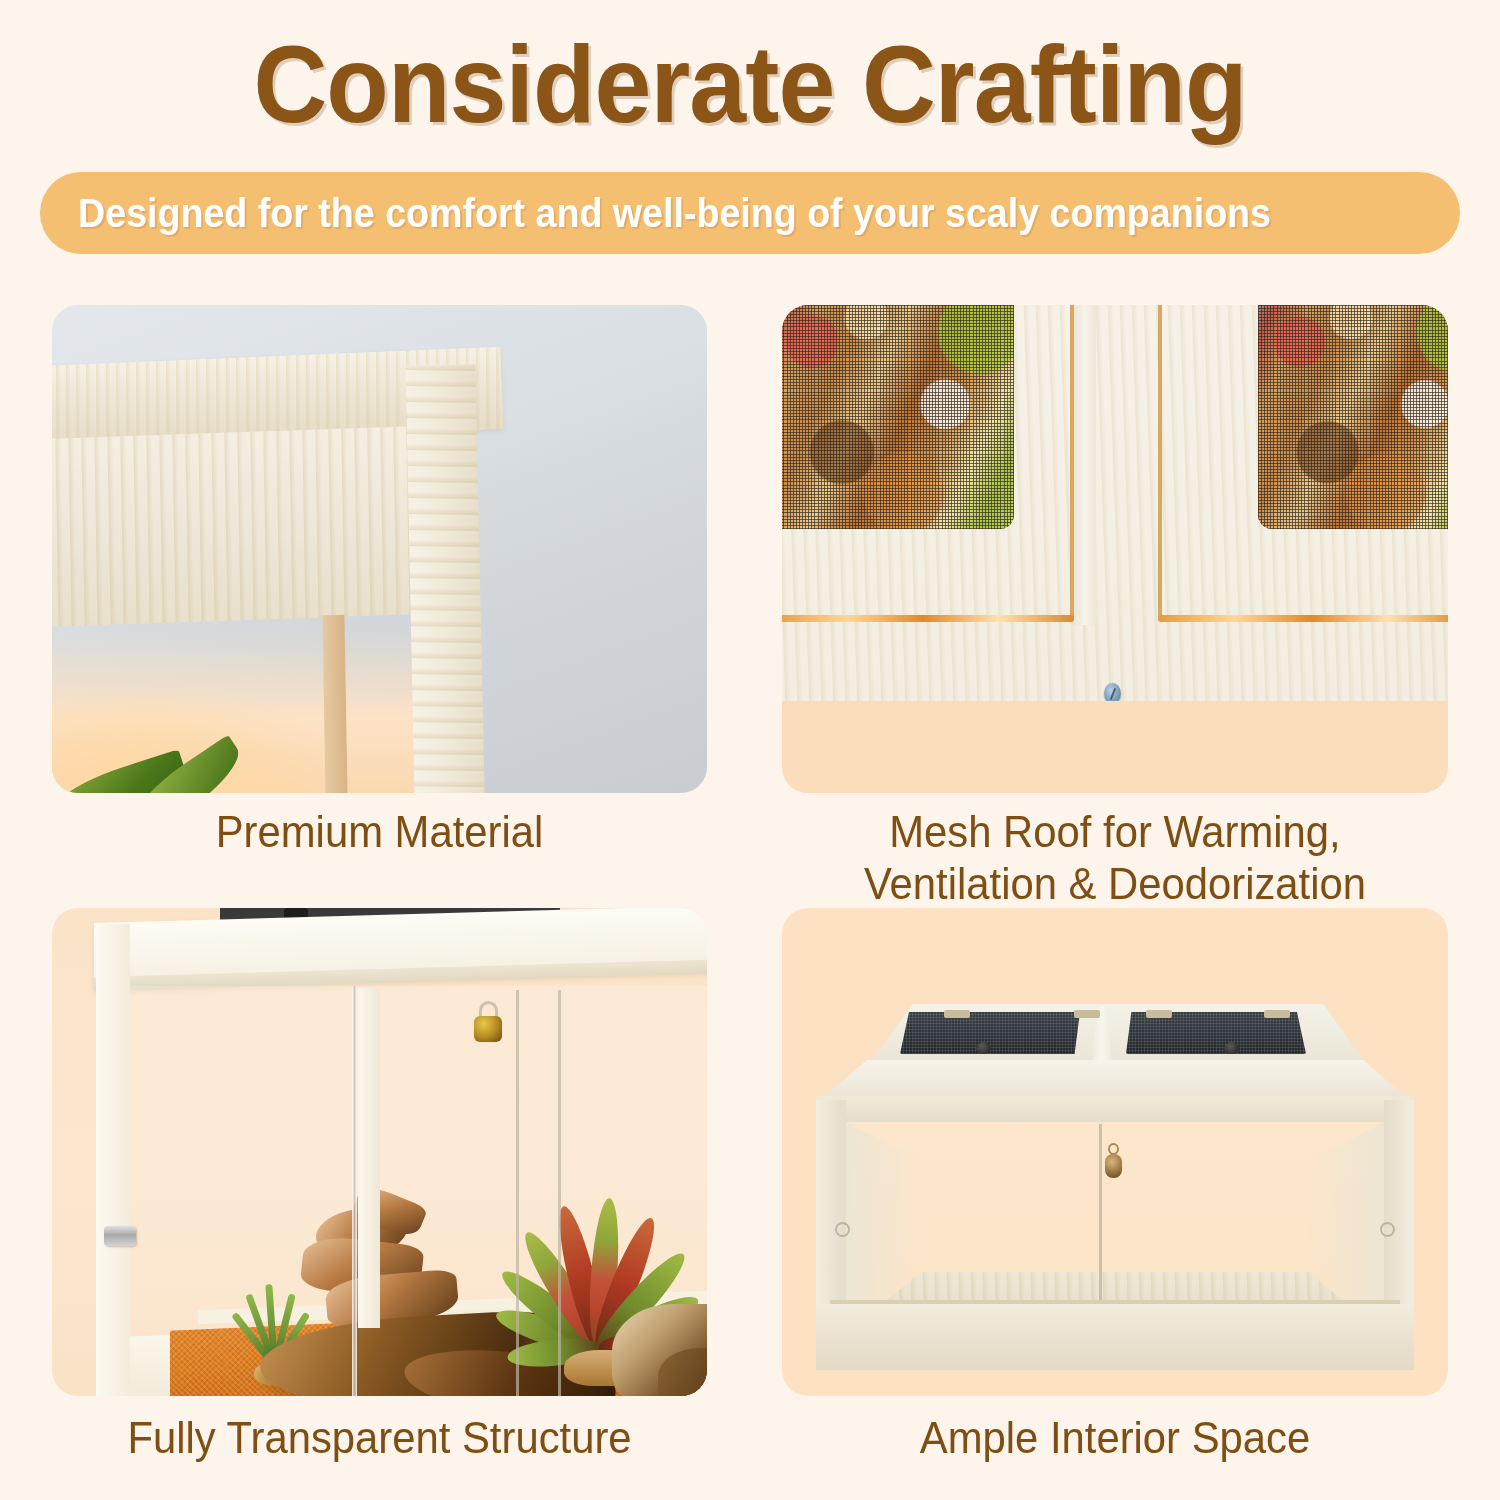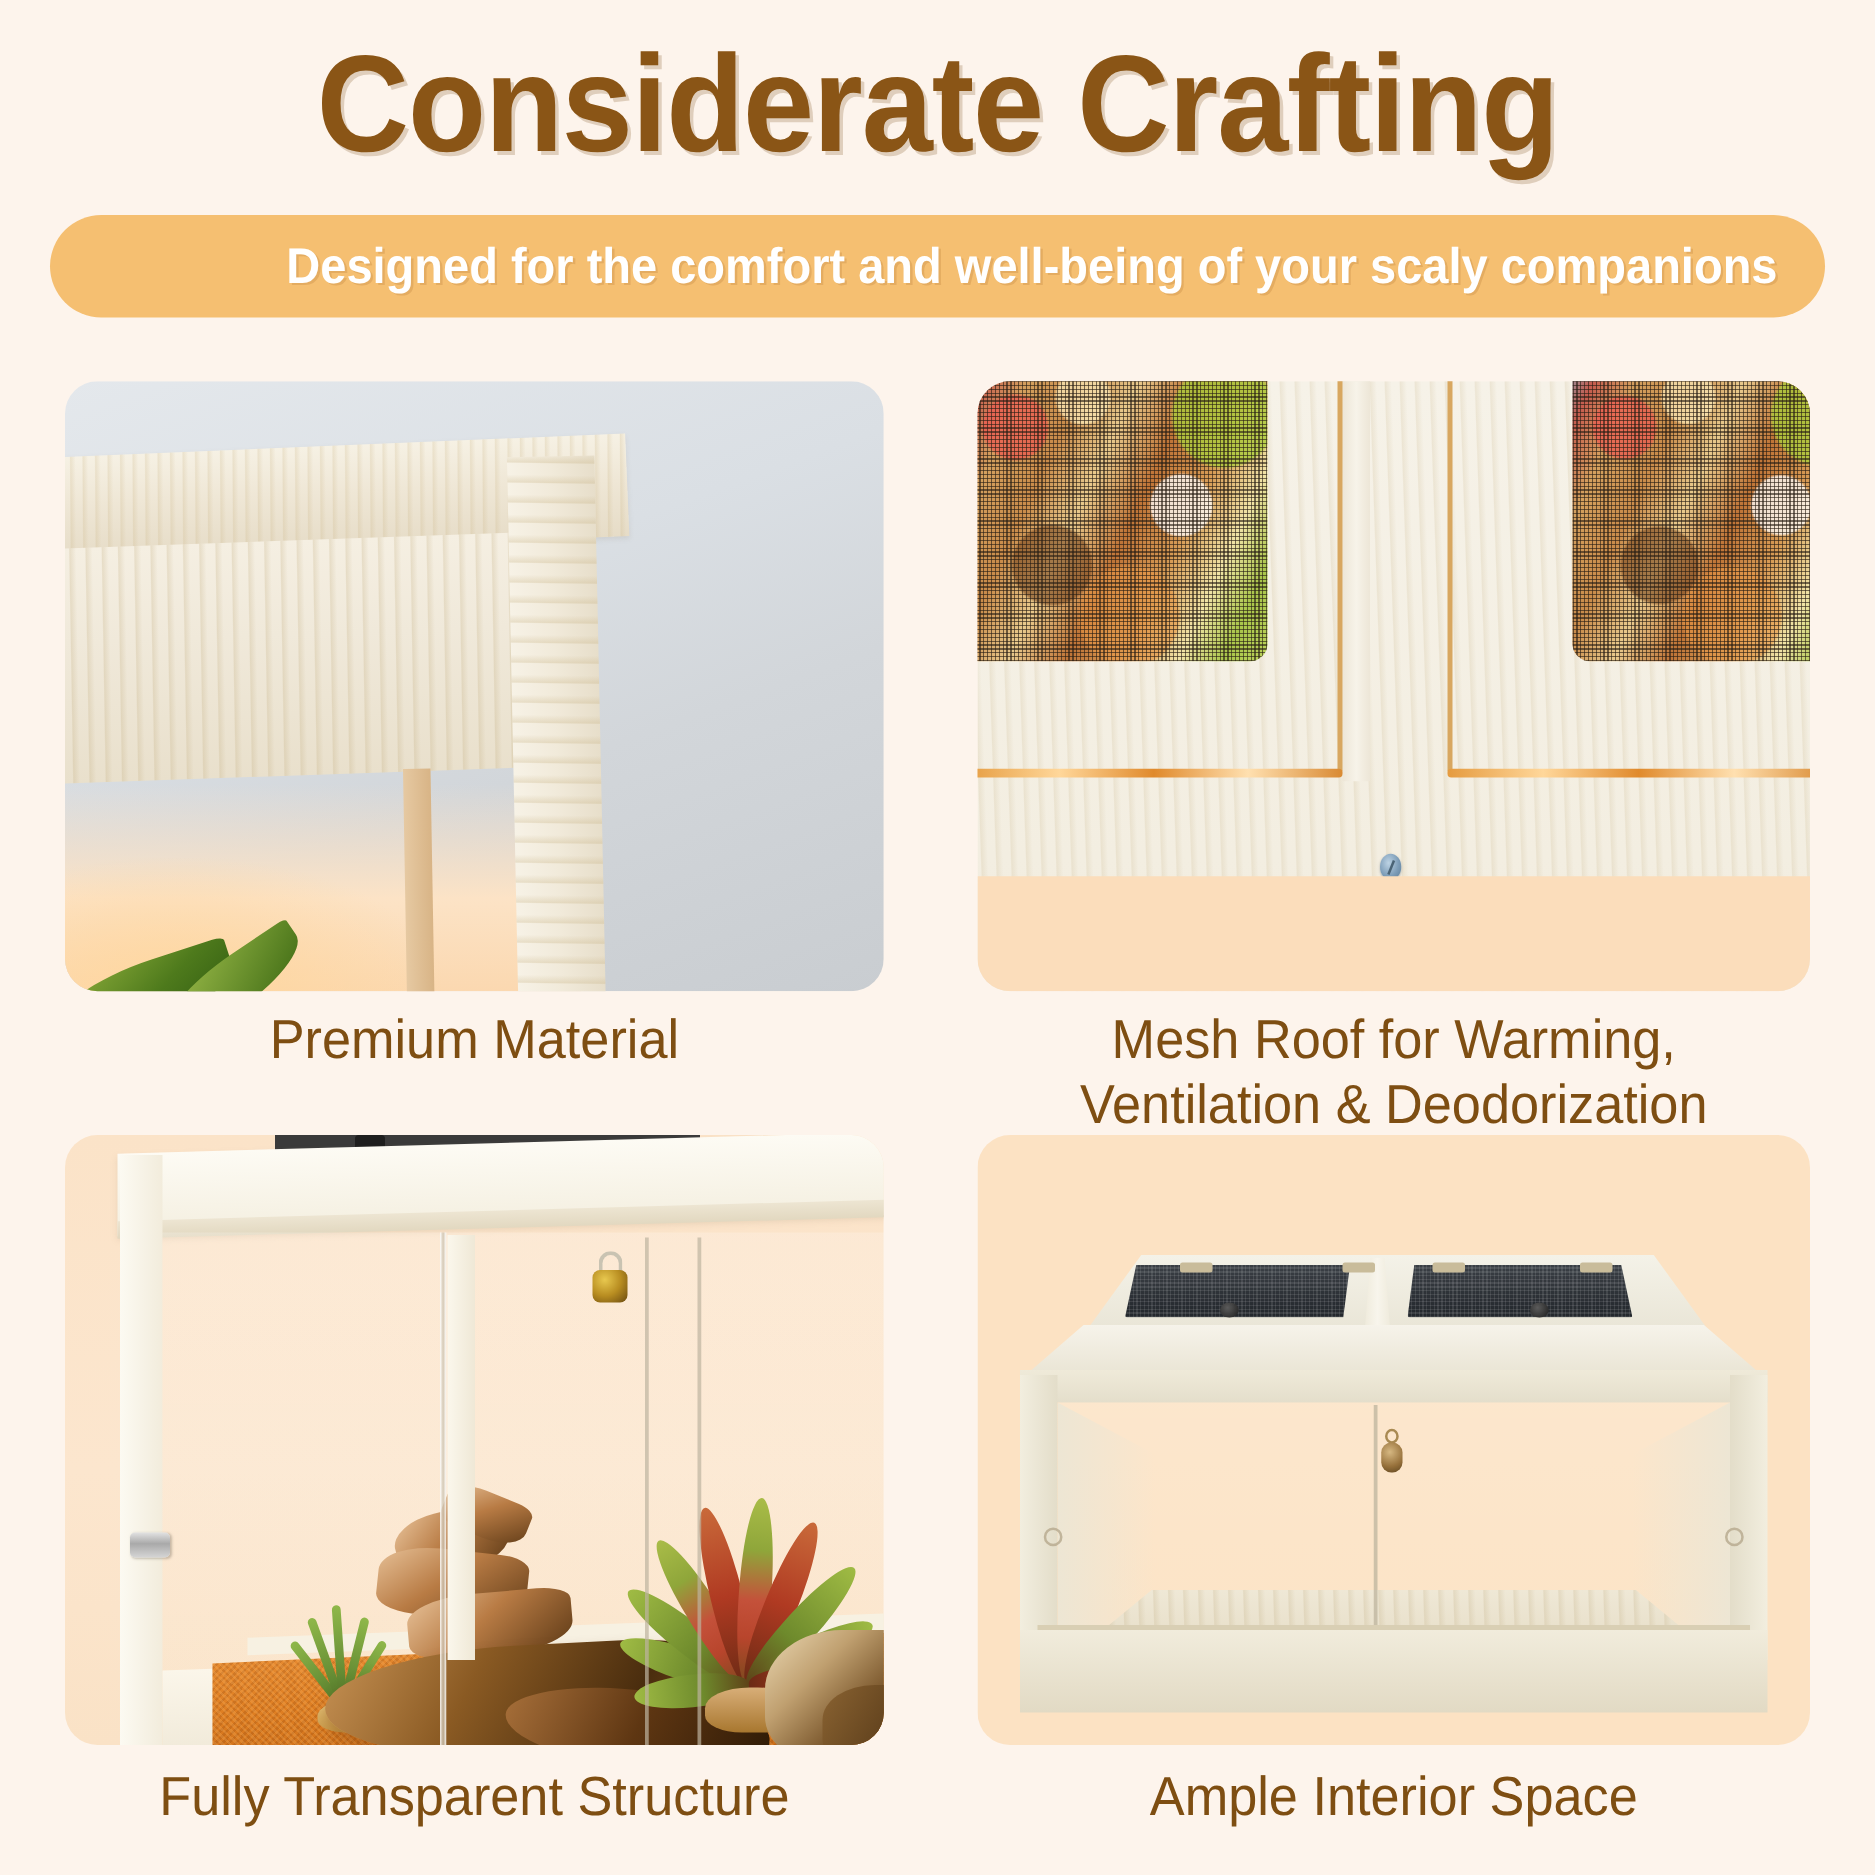--- a/index.html
+++ b/index.html
@@ -26,21 +26,21 @@
     transform:scaleX(0.93);
     text-shadow:3px 3px 0 rgba(120,75,20,0.22);
     white-space:nowrap;
   }
 
   .subtitle-banner {
     position:absolute; left:40px; top:172px;
     width:1420px; height:82px;
     background:#F5BF71;
     border-radius:41px;
-    display:flex; align-items:center; justify-content:flex-end;
+    display:flex; align-items:center; justify-content:flex-start;
   }
   .subtitle-text {
     font-weight:bold;
     font-size:40px;
     color:#FFFFFF;
     transform:scaleX(0.94);
     white-space:nowrap;
     text-shadow:2px 2px 0 rgba(190,130,60,0.30);
   }
 

